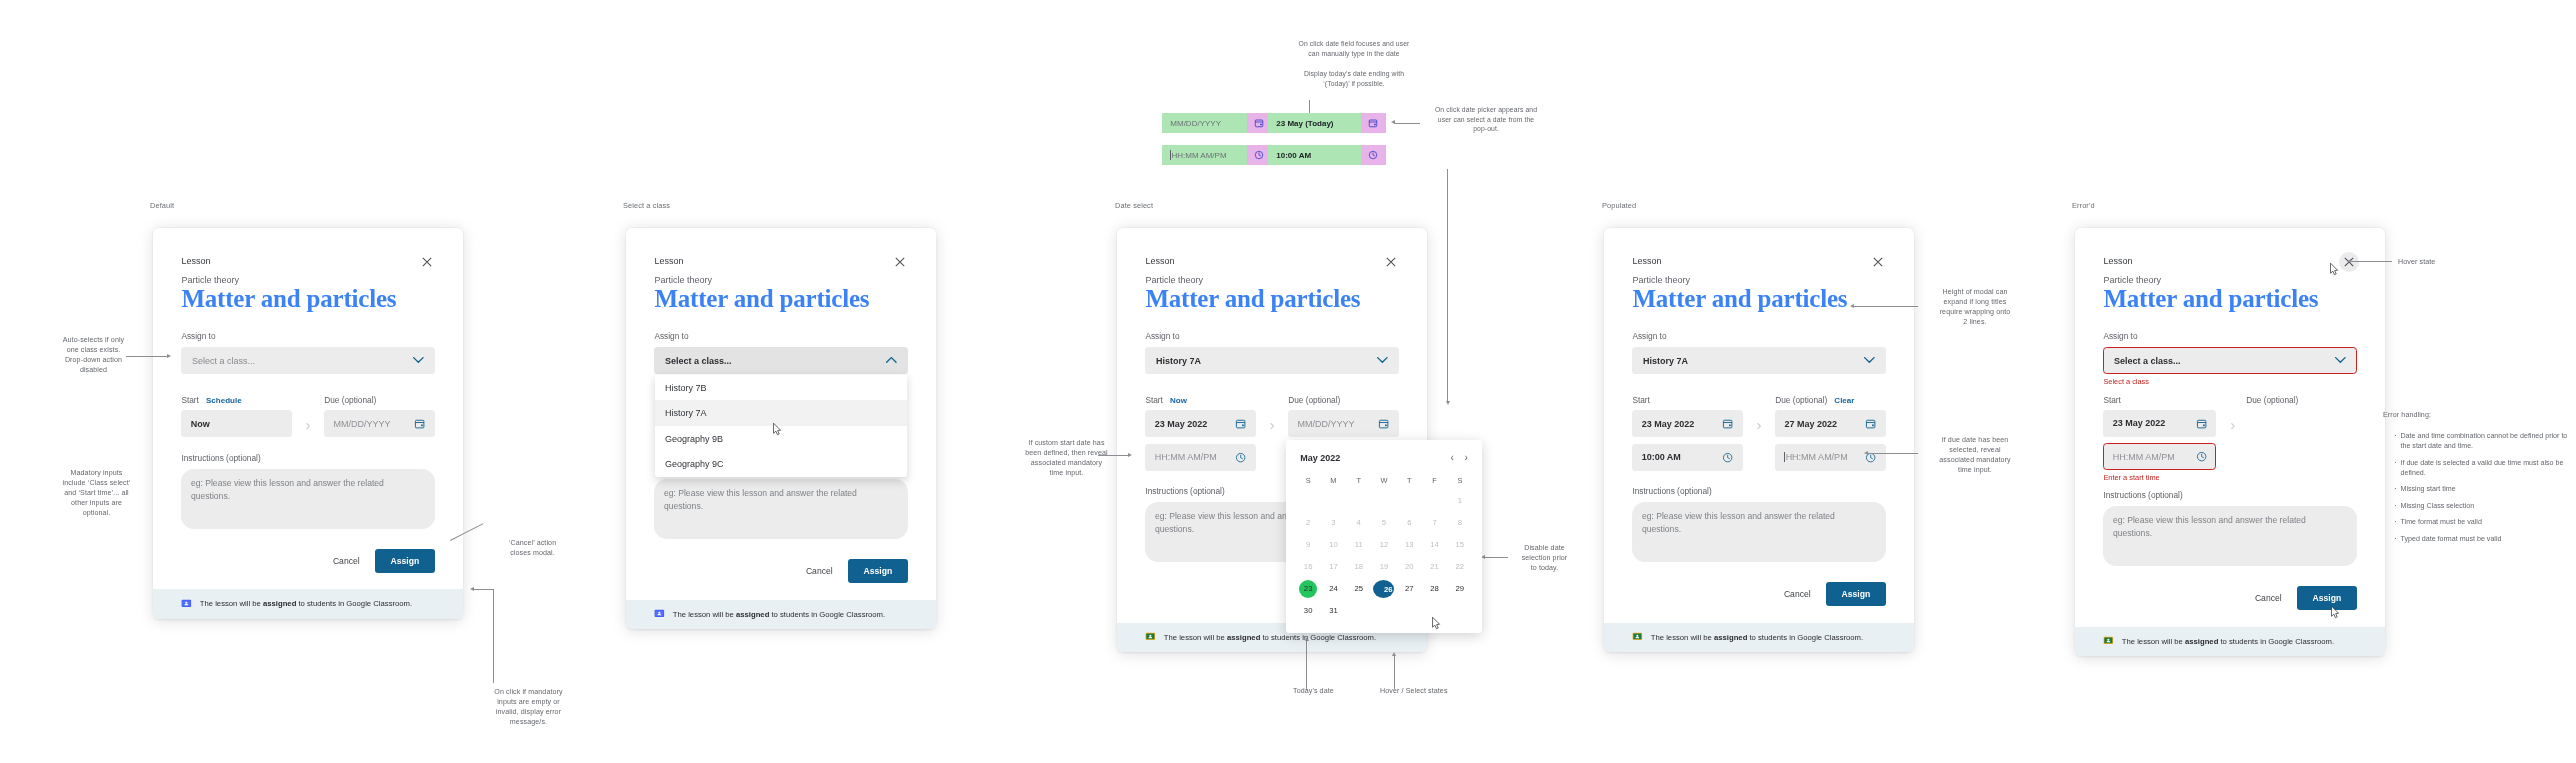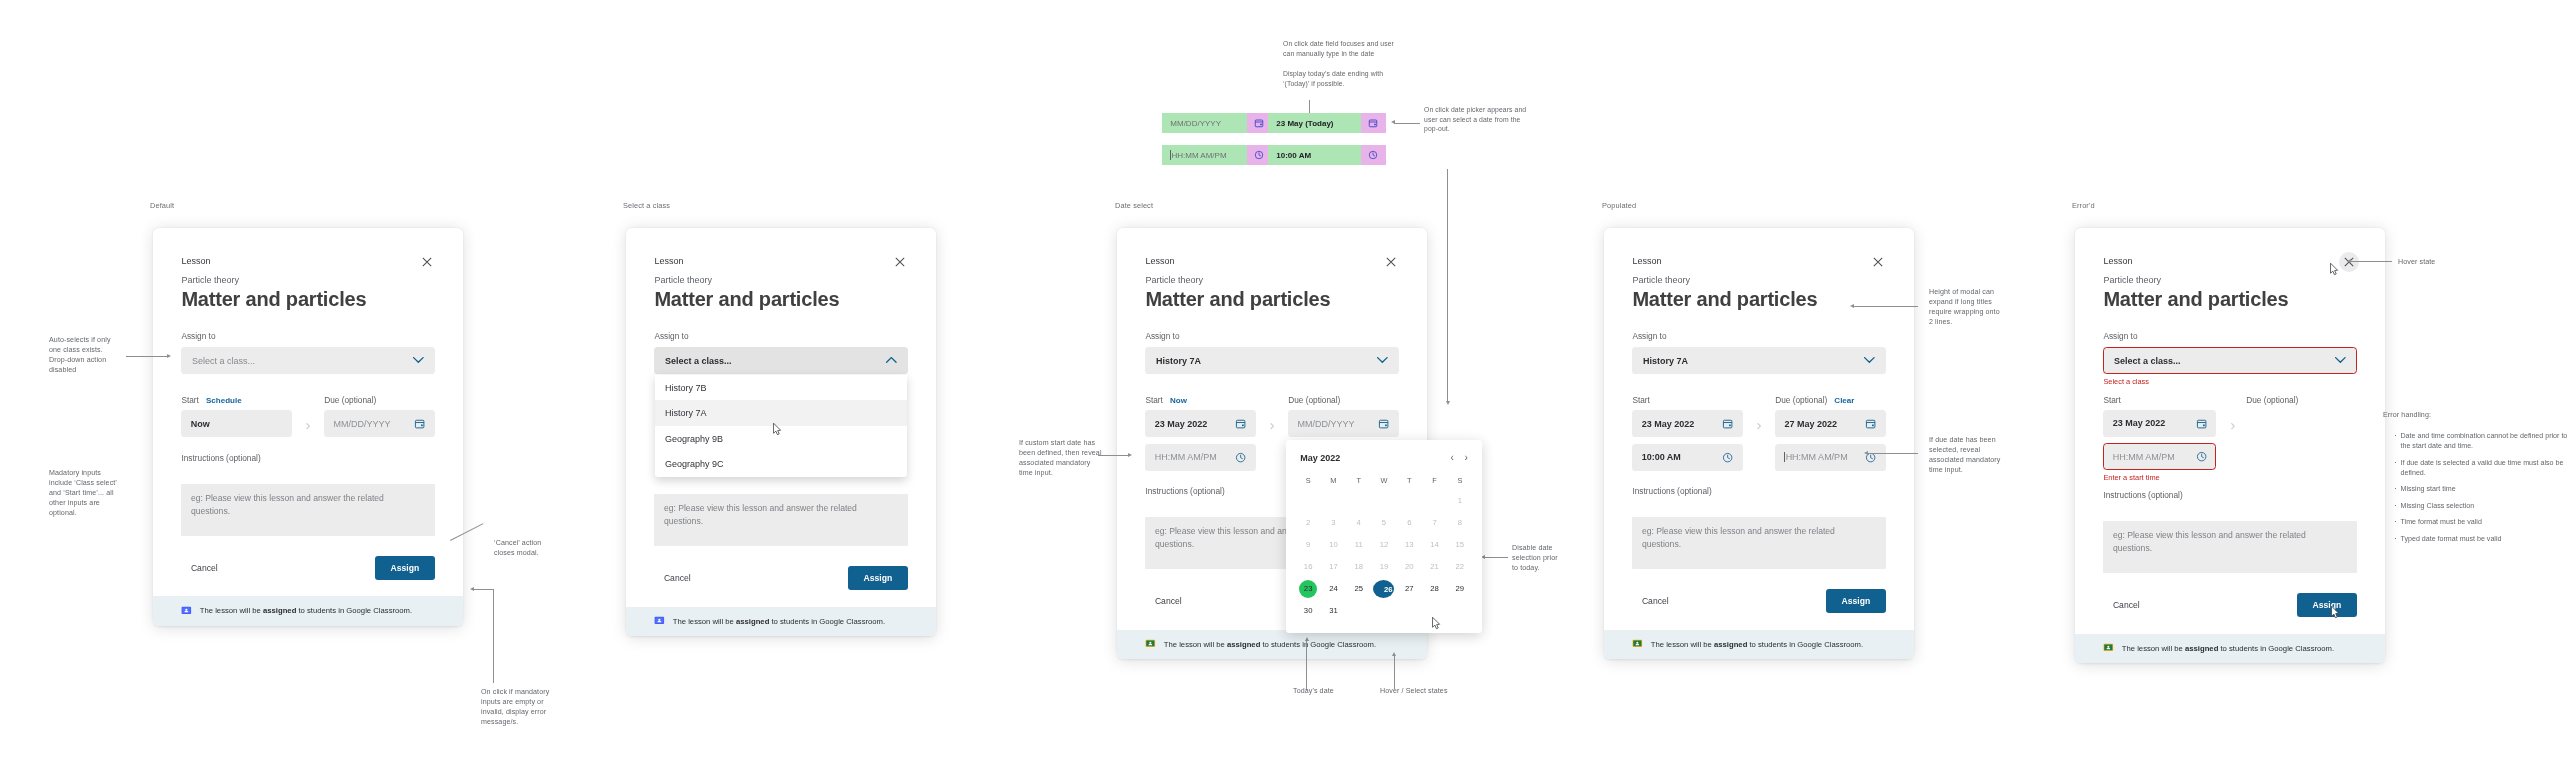--- a/index.html
+++ b/index.html
@@ -5,21 +5,21 @@
   html,body{margin:0;padding:0;background:#ffffff;}
   body{
     width:2576px;height:763px;position:relative;overflow:hidden;
     font-family:"Liberation Sans","DejaVu Sans",sans-serif;
     -webkit-font-smoothing:antialiased;
   }
 
   
   .note{
     position:absolute;color:#63666b;font-size:7.1px;line-height:10px;
-    letter-spacing:0.1px;white-space:pre-line;
+    letter-spacing:0.1px;white-space:pre-line;text-align:center;
   }
   .note.small{font-size:6.8px;line-height:9.5px;}
   .sec-label{
     position:absolute;color:#6b6e73;font-size:7.4px;letter-spacing:0.1px;
   }
   .arrow{position:absolute;background:#8b8e93;}
   .arrow.h{height:0.6px;}
   .arrow.v{width:0.6px;}
   .ahead{position:absolute;width:0;height:0;}
   .ahead.right{border-top:2.4px solid transparent;border-bottom:2.4px solid transparent;border-left:4.1px solid #8b8e93;}
@@ -31,22 +31,22 @@
   
   .card{
     position:absolute;width:310px;background:#ffffff;border-radius:6px;
     box-shadow:0 1.8px 15.4px rgba(0,0,0,.13),0 0.6px 2.4px rgba(0,0,0,.08);
     overflow:visible;
   }
   .card-inner{padding:27px 28.4px 0 28.4px;position:relative;}
   .eyebrow{font-size:9px;color:#35383d;line-height:12px;}
   .subtitle{font-size:9px;color:#5d6066;line-height:13px;margin-top:7.1px;}
   .title{
-    font-size:20px;font-weight:700;color:#404040;line-height:22.5px;
-    margin-top:1.2px;letter-spacing:-0.2px;
+    font-size:25px;font-weight:700;color:#3b82f6;line-height:22.5px;
+    margin-top:1.2px;letter-spacing:-0.2px;font-family:Liberation Serif, serif;
   }
   .close{
     position:absolute;top:24px;right:26px;width:20px;height:20px;border-radius:50%;
     display:flex;align-items:center;justify-content:center;cursor:pointer;
   }
   .close.hover{background:#ebebeb;}
   .close svg{display:block;}
 
   .field-label{font-size:8.3px;color:#5d6066;line-height:12px;}
   .row-labels{display:flex;align-items:center;margin-top:20px;}
@@ -75,26 +75,26 @@
   .gt{
     width:33px;display:flex;align-items:center;justify-content:center;
     color:#c9ccd0;font-size:15.4px;font-weight:300;padding-top:6px;
   }
   .errmsg{color:#c5221f;font-size:7.4px;line-height:10.7px;margin-top:3px;}
   .minilink{font-size:8px;color:#1565a0;margin-left:7.1px;cursor:pointer;font-weight:bold;}
   .hdr-due{display:flex;align-items:center;}
 
   .instr-label{font-size:8.3px;color:#5d6066;margin-top:15.4px;}
   .textarea{
-    margin-top:21px;background:#ececec;border-radius:1px;height:52px;
+    margin-top:6px;background:#ececec;border-radius:13px;height:60px;
     padding:8.3px 9.5px;box-sizing:border-box;
   }
   .textarea .ph{font-size:8.6px;color:#7e8186;line-height:13px;}
 
-  .actions{display:flex;align-items:center;justify-content:space-between;padding:20px 28.4px 16.6px 28.4px;gap:20px;}
+  .actions{display:flex;align-items:center;justify-content:flex-end;padding:20px 28.4px 16.6px 28.4px;}
   .btn-cancel{
     font-size:8.6px;color:#3c3f44;padding:6px 9.5px;cursor:pointer;border-radius:3px;
   }
   .btn-assign{
     margin-left:6px;background:#10618f;color:#fff;font-size:8.6px;font-weight:700;
     padding:7.1px 15.4px;border-radius:3px;cursor:pointer;border:none;
   }
   .footer{
     background:#e8f0f4;border-radius:0 0 6px 6px;padding:8.3px 28.4px;
     display:flex;align-items:center;

